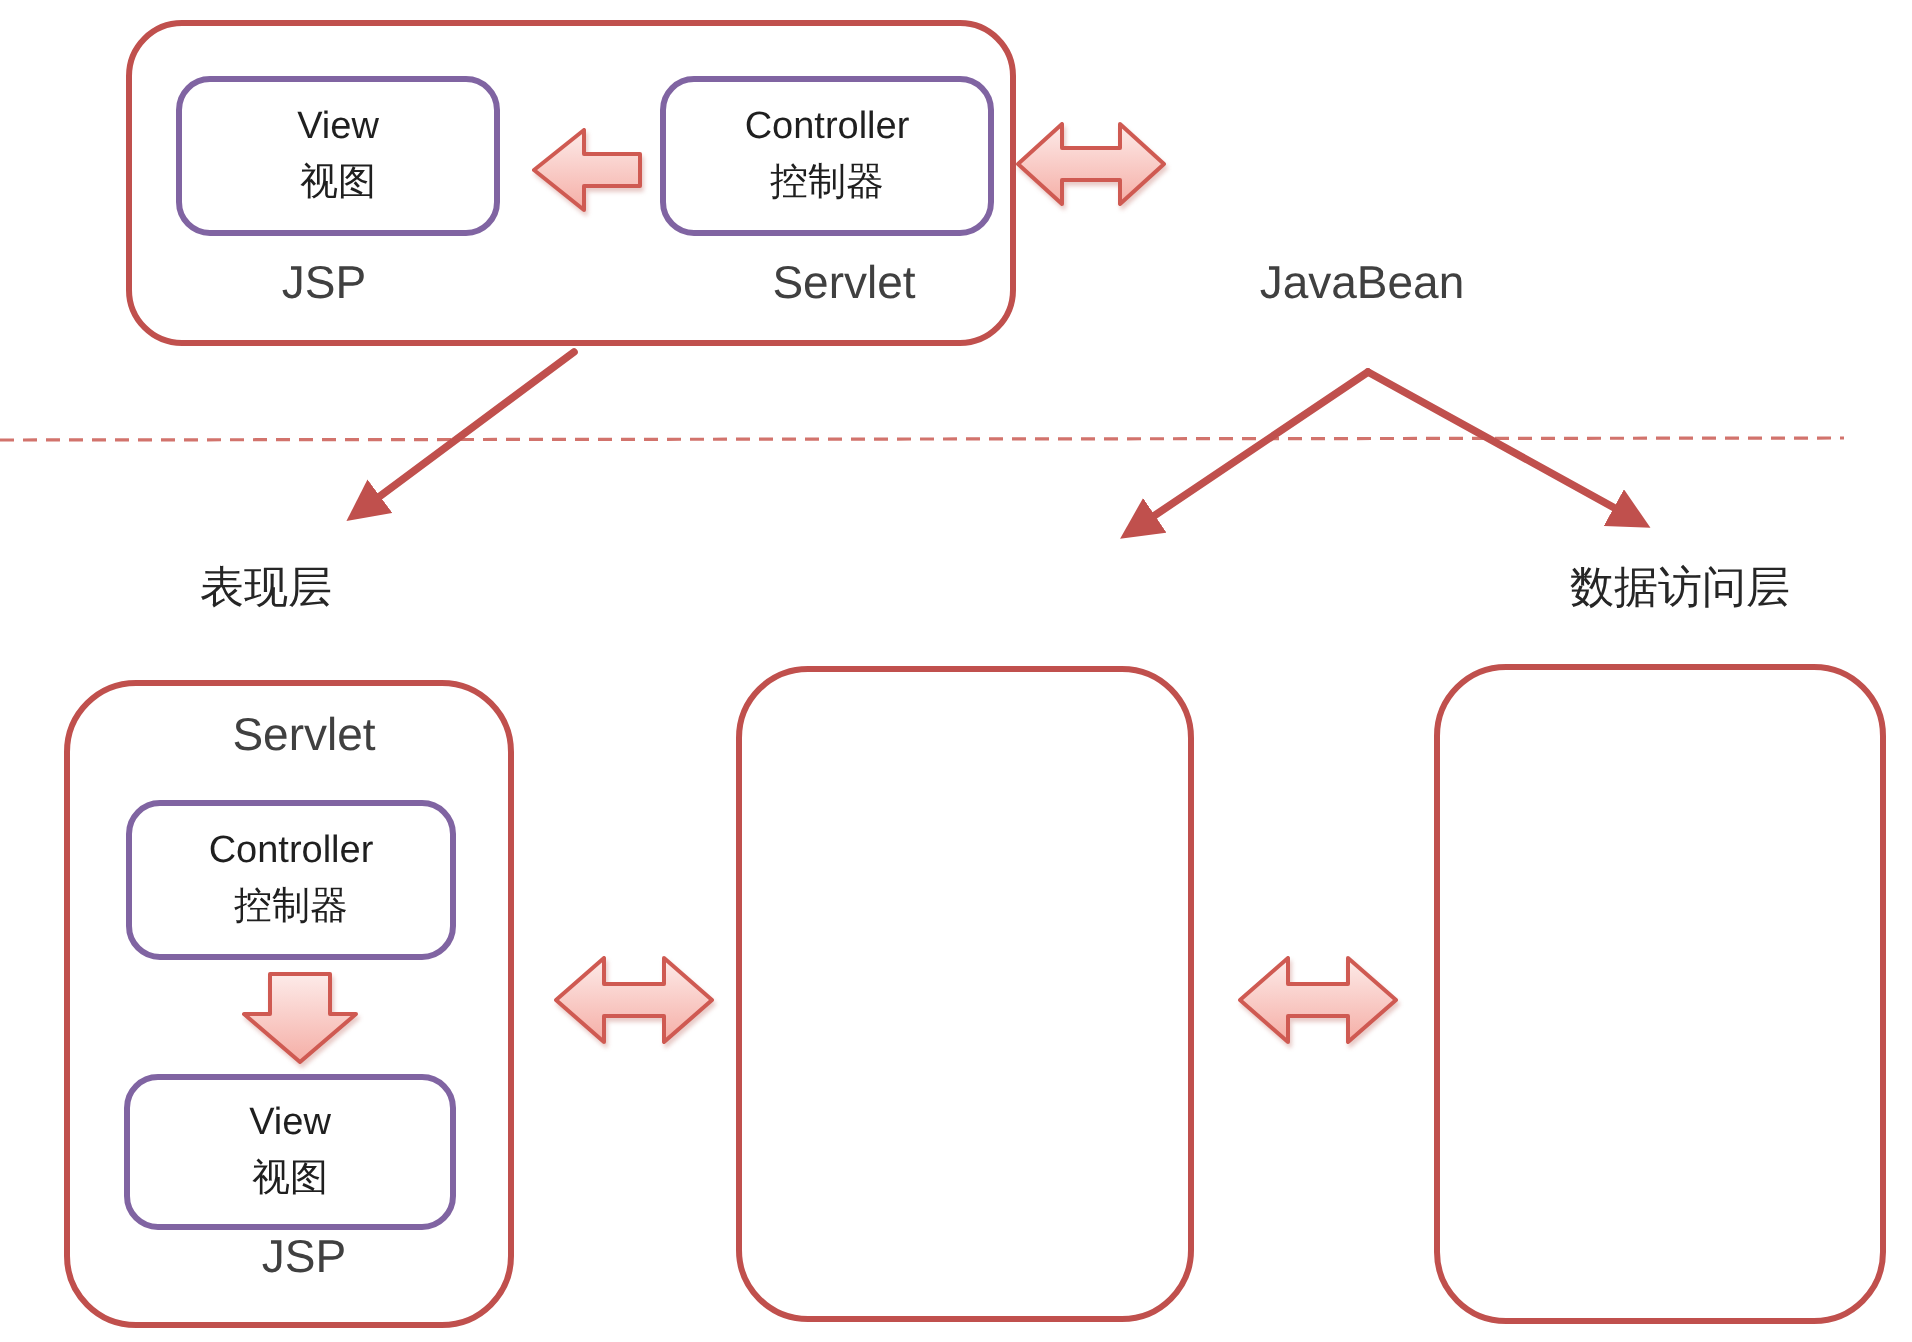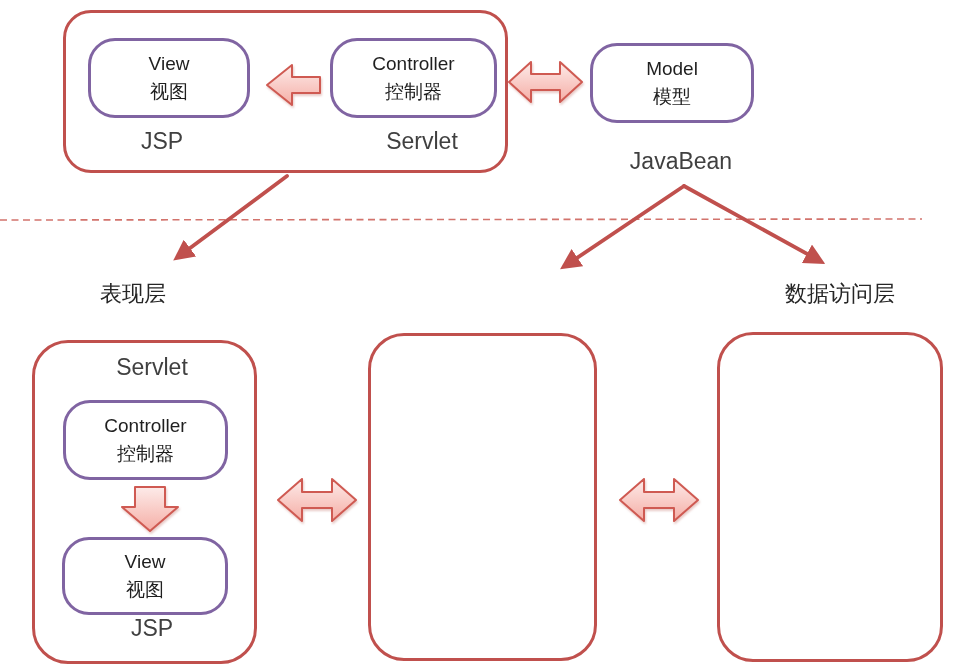--- a/index.html
+++ b/index.html
@@ -19,21 +19,21 @@
   .rgroup {
     position:absolute;
     border:3px solid var(--accent-red,#c0504d);
     border-radius:30px;
     background:transparent;
   }
 
   .pbox {
     position:absolute;
     border:3px solid var(--accent-purple,#8064a2);
-    border-radius:27px;
+    border-radius:17px;
     background:#ffffff;
     display:flex; flex-direction:column;
     align-items:center; justify-content:center;
     font-size:19px; line-height:1.45;
     text-align:center;
   }
 
   .caption {
     position:absolute;
     font-size:23px;
@@ -51,21 +51,21 @@
   }
 
   
   #groupTop   { left:63px;  top:10px;  width:445px; height:163px; border-radius:28px; }
   #viewTop    { left:88px;  top:38px;  width:162px; height:80px; }
   #ctrlTop    { left:330px; top:38px;  width:167px; height:80px; }
   #jspTop     { left:162px; top:128px; }
   #servletTop { left:422px; top:128px; }
 
   #modelBox   { left:590px; top:43px;  width:164px; height:80px; }
-  #javabean   { left:681px; top:148px; }
+  #javabean   { left:681px; top:128px; }
 
   #labelPresentation { left:133px; top:279px; }
   #labelBusiness     { left:486px; top:279px; }
   #labelDataAccess   { left:840px; top:279px; }
 
   #groupBL   { left:32px;  top:340px; width:225px; height:324px; border-radius:36px; }
   #servletBL { left:152px; top:354px; }
   #ctrlBL    { left:63px;  top:400px; width:165px; height:80px; }
   #viewBL    { left:62px;  top:537px; width:166px; height:78px; }
   #jspBL     { left:152px; top:615px; }
@@ -132,24 +132,20 @@
   </div>
 
   <div class="pbox" id="ctrlTop">
     <span>Controller</span>
     <span>控制器</span>
   </div>
 
   <div class="caption" id="jspTop">JSP</div>
   <div class="caption" id="servletTop">Servlet</div>
 
-  <div class="pbox" id="modelBox">
-    <span>Model</span>
-    <span>模型</span>
-  </div>
   <div class="caption" id="javabean">JavaBean</div>
 
   <div class="layer-label" id="labelPresentation">表现层</div>
   <div class="layer-label" id="labelDataAccess">数据访问层</div>
 
   <div class="rgroup" id="groupBL"></div>
 
   <div class="caption" id="servletBL">Servlet</div>
 
   <div class="pbox" id="ctrlBL">

